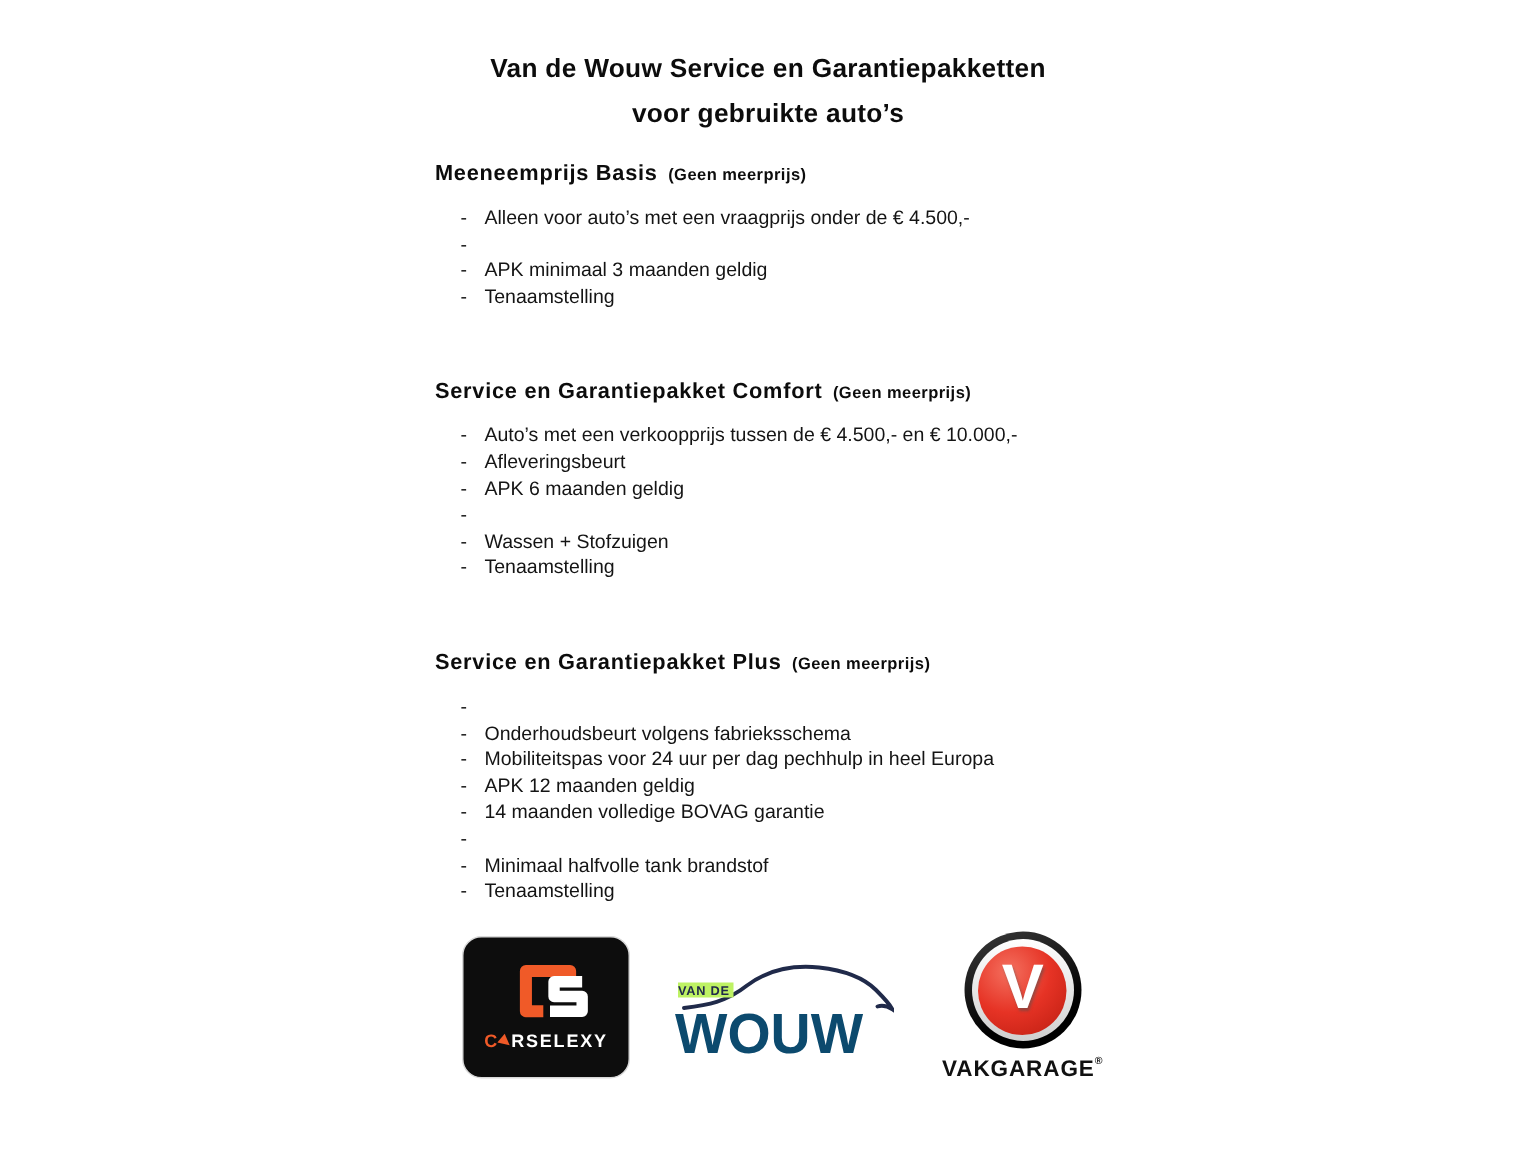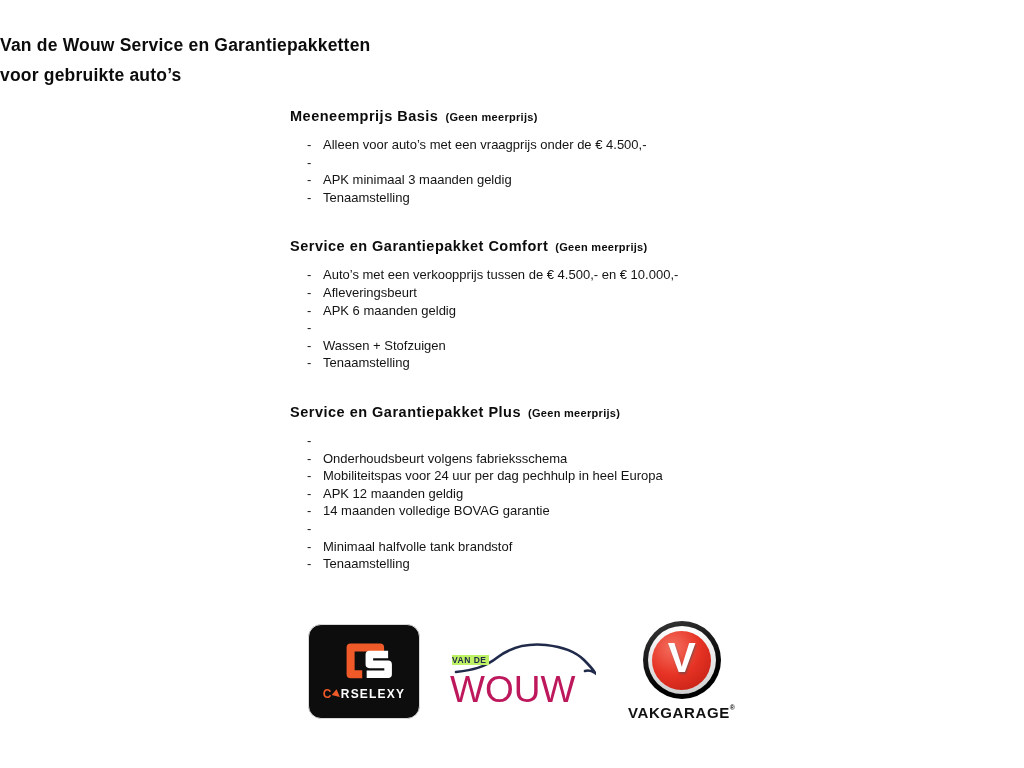--- a/index.html
+++ b/index.html
@@ -9,29 +9,30 @@
     width:1024px; height:768px;
     background:#ffffff;
     font-family:"Liberation Sans", sans-serif;
     color:#101010;
     overflow:hidden;
   }
 
   
   .titles {
     position:absolute; top:30px; left:0; right:0;
+    text-align:center;
   }
   .title-line {
     font-size:17.5px; font-weight:bold; line-height:30px;
     letter-spacing:0.2px; color:#0c0c0c;
   }
 
   
   .sections { position:absolute; top:108px; left:290px; width:440px; }
-  .section + .section { margin-top:32px; }
+  .section + .section { margin-top:47px; }
   .section-heading {
     font-size:14.5px; font-weight:bold; letter-spacing:0.5px;
     line-height:16px; color:#0c0c0c;
   }
   .section-note {
     font-size:11px; font-weight:bold; letter-spacing:0.3px; margin-left:7px;
   }
   .items { margin-top:11px; }
   .item { display:flex; font-size:13px; line-height:17.6px; color:#141414; }
   .bullet { flex:0 0 16px; margin-left:17px; }
@@ -67,22 +68,22 @@
   .wouw-logo { position:relative; width:148px; height:64px; margin-top:14px; }
   .wouw-swoosh { position:absolute; top:-8px; left:4px; }
   .wouw-vande {
     position:absolute; top:9px; left:2px;
     font-size:8.5px; font-weight:bold; letter-spacing:0.5px;
     color:#202a4a;
     background:#bef264; padding-right:2px;
   }
   .wouw-name {
     position:absolute; bottom:0; left:0;
-    font-size:37px; font-weight:normal; line-height:40px;
-    letter-spacing:0px; color:#be185d;
+    font-size:37px; font-weight:bold; line-height:40px;
+    letter-spacing:0px; color:#0c4a6e;
     transform:scaleY(1.02);
     margin-top:16px;
   }
 
   
   .vakgarage { display:flex; flex-direction:column; align-items:center; }
   .vak-ring-outer {
     width:78px; height:78px; border-radius:50%;
     background:linear-gradient(160deg,#3a3a3a,#000000 70%);
     display:flex; align-items:center; justify-content:center;

